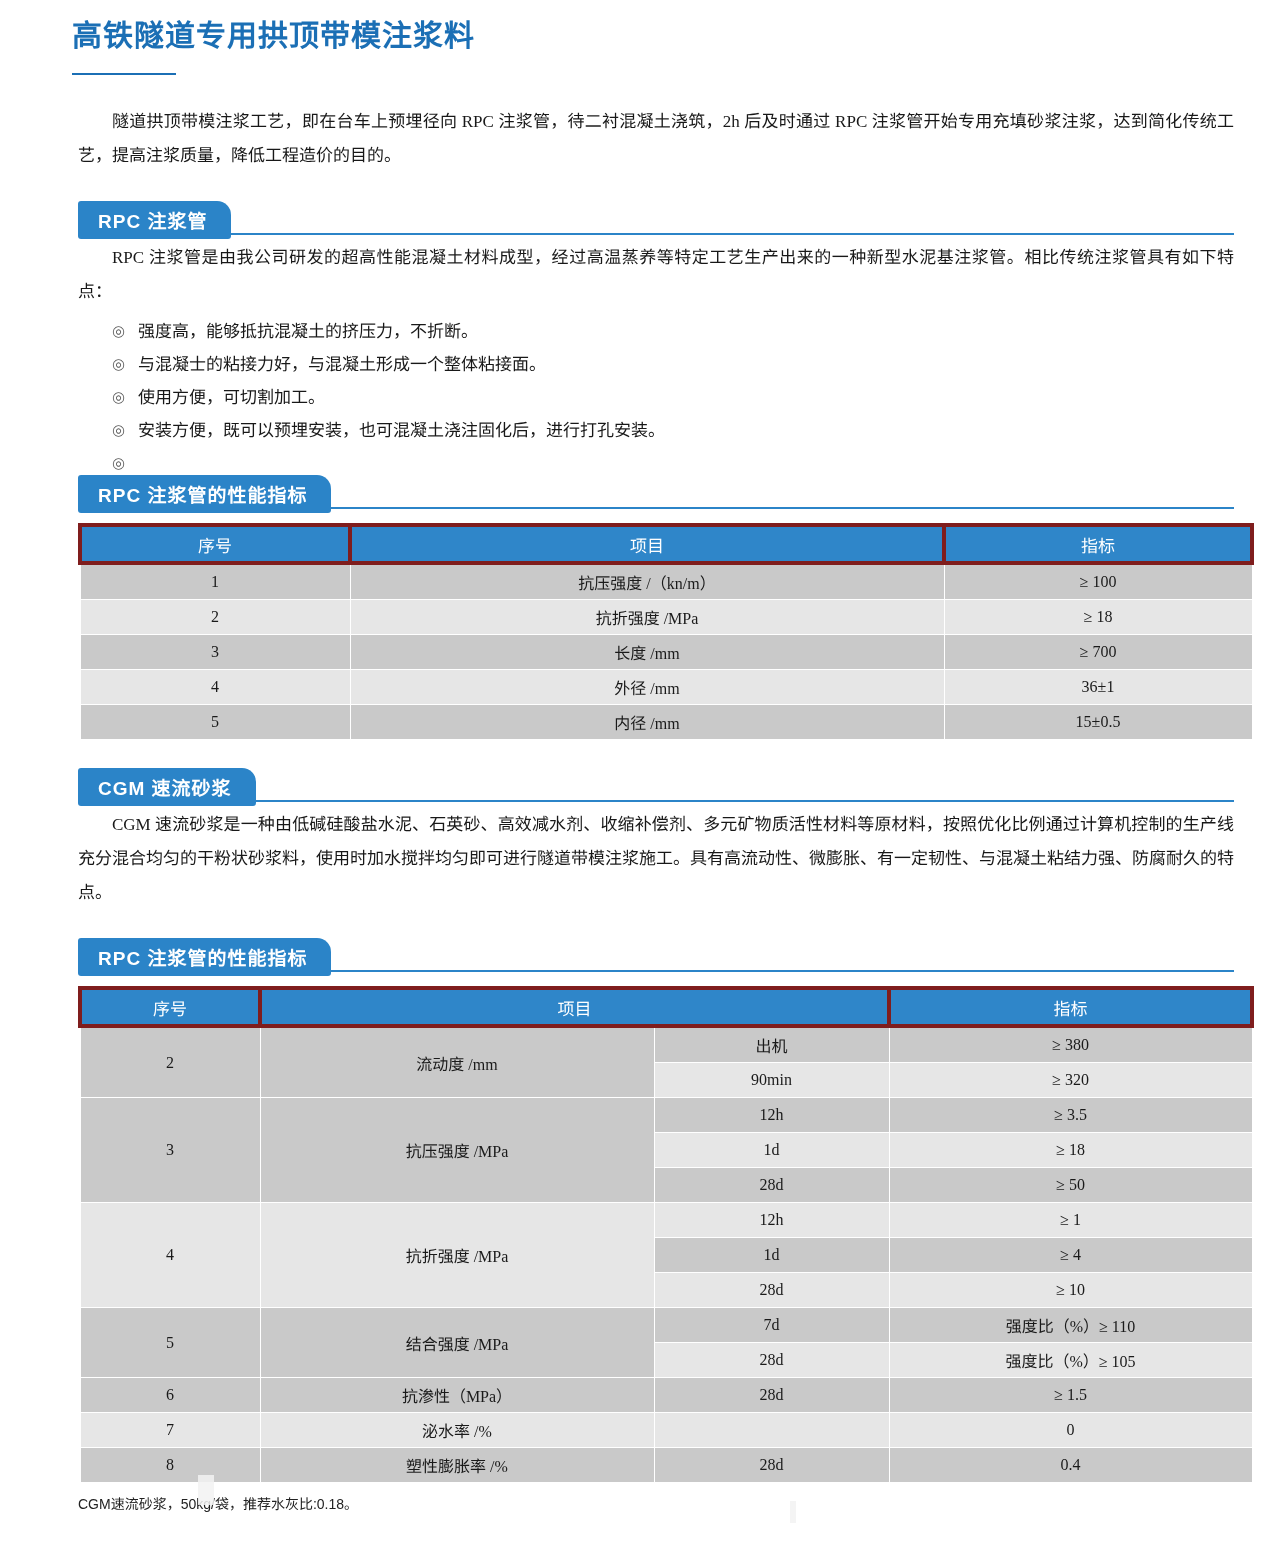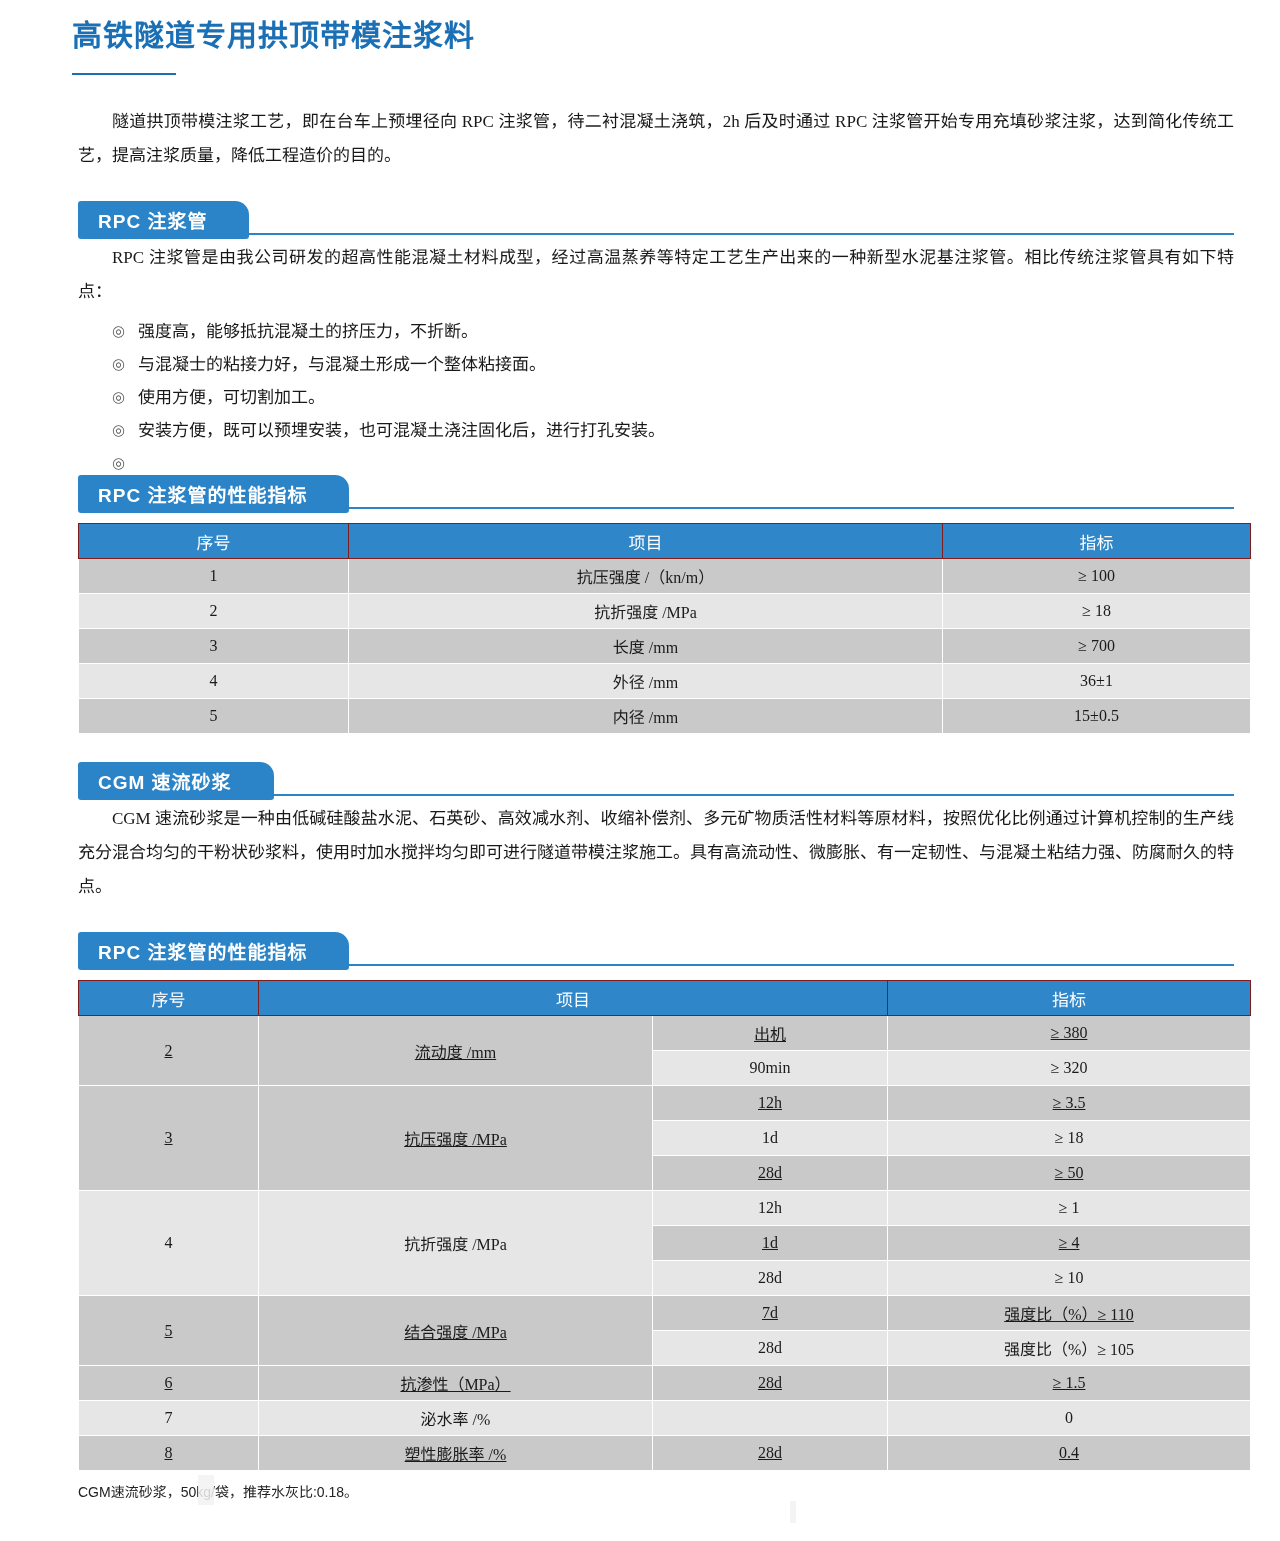--- a/index.html
+++ b/index.html
@@ -62,21 +62,21 @@
     height: 34px;
   }
   .section-head .tag {
     display: inline-block;
     background: #2b84c8;
     color: #ffffff;
     font-family: "Liberation Sans", "DejaVu Sans", sans-serif;
     font-size: 19px;
     font-weight: bold;
     letter-spacing: 1px;
-    padding: 5px 42px 6px 20px;
+    padding: 5px 24px 6px 20px;
     border-radius: 3px 14px 3px 3px;
     position: relative;
     z-index: 2;
   }
   .section-head .underline {
     position: absolute;
     left: 0;
     right: 14px;
     bottom: 0;
     height: 2px;
@@ -114,32 +114,32 @@
     font-size: 16px;
     table-layout: fixed;
   }
   table th {
     background: #2f86c9;
     color: #ffffff;
     font-family: "Liberation Sans", "DejaVu Sans", sans-serif;
     font-weight: normal;
     font-size: 17px;
     height: 32px;
-    border: 1px solid #7f1d1d;
+    border: 4px solid #7f1d1d;
     text-align: center;
   }
   table td {
     border: 1px solid #ffffff;
     text-align: center;
     height: 32px;
     color: #1a1a1a;
   }
   tr.shade td { background: #c9c9c9; }
   tr.plain td { background: #e6e6e6; }
-  td.shade { background: #c9c9c9; text-decoration: underline; }
+  td.shade { background: #c9c9c9; }
   td.plain { background: #e6e6e6; }
 
   .t1 col.c1 { width: 270px; }
   .t1 col.c2 { width: 594px; }
   .t1 col.c3 { width: 308px; }
 
   .t2 col.d1 { width: 180px; }
   .t2 col.d2 { width: 394px; }
   .t2 col.d3 { width: 235px; }
   .t2 col.d4 { width: 363px; }

